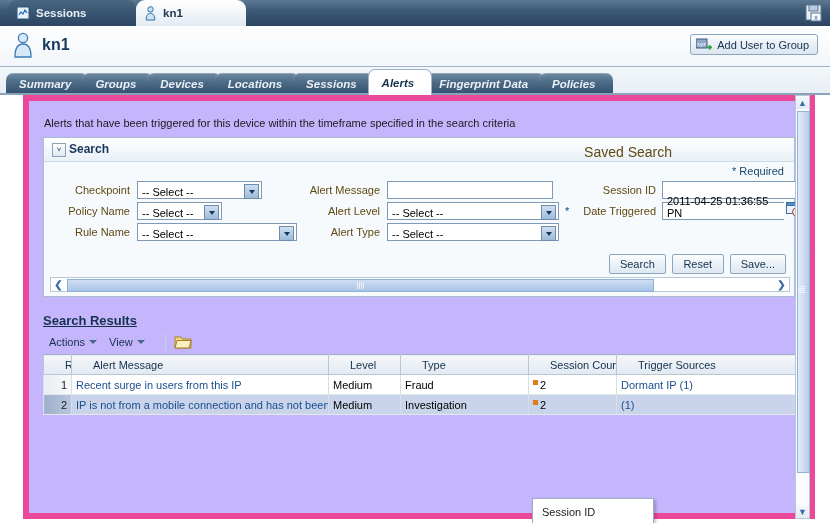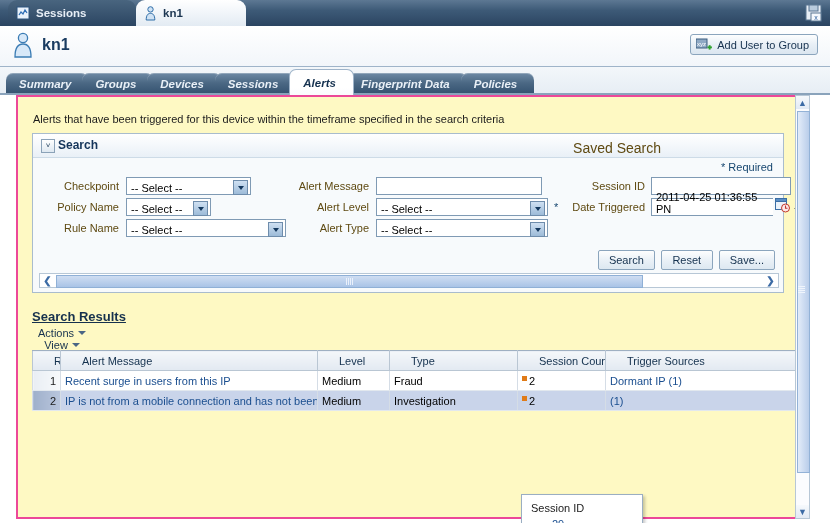--- a/index.html
+++ b/index.html
@@ -46,22 +46,22 @@
     display:flex;align-items:center;font-size:11.5px;font-weight:bold;color:#e9f0f7;
     background:linear-gradient(to bottom,#6e8aa5 0%,#4b6884 45%,#32506e 100%);
     border-radius:7px 7px 0 0;box-shadow:inset 0 1px 0 rgba(255,255,255,.25);
     cursor:default;}
   .mtab.active{color:#15314f;height:25px;
     background:linear-gradient(to bottom,#ffffff 0%,#ffffff 70%,#fafcfe 100%);
     box-shadow:none;border:1px solid #9fb4c9;border-bottom:none;z-index:5;}
   .tabline{position:absolute;left:0;top:93px;width:830px;height:2px;background:#8aa3bb;}
 
   
-  .content{position:absolute;left:16px;top:95px;width:792px;height:424px;
-    background:#fef9c3;border:2px solid #ec4899;box-sizing:border-box;}
+  .content{position:absolute;left:23px;top:95px;width:792px;height:424px;
+    background:#c4b5fd;border:6px solid #ec4899;box-sizing:border-box;}
   .blurb{position:absolute;left:15px;top:16px;font-size:11px;color:#1b1b1b;}
 
   
   .searchbox{position:absolute;left:14px;top:36px;width:752px;height:160px;
     border:1px solid #a9bccd;background:#f7fafc;box-sizing:border-box;}
   .sb-hdr{position:absolute;left:0;top:0;width:100%;height:24px;
     background:linear-gradient(to bottom,#ffffff 0%,#e9f0f7 100%);
     border-bottom:1px solid #cddbe7;box-sizing:border-box;}
   .discl{position:absolute;left:8px;top:5px;width:12px;height:12px;
     border:1px solid #8ba2b8;background:linear-gradient(to bottom,#ffffff,#dee8f1);
@@ -93,21 +93,21 @@
     border:1px solid #b7c7d6;background:#fff;box-sizing:border-box;}
   .hs-thumb{position:absolute;left:16px;top:1px;width:585px;height:11px;
     background:linear-gradient(to bottom,#cfdef2,#a9c3e6);border:1px solid #8fb0d6;}
   .hs-grip{position:absolute;left:50%;top:2px;margin-left:-4px;width:8px;height:7px;
     background:repeating-linear-gradient(to right,#eaf1fb 0 1px,transparent 1px 2px);}
   .hs-arrow{position:absolute;top:0;width:15px;height:13px;display:flex;align-items:center;
     justify-content:center;color:#3c6ba5;font-size:10px;font-weight:bold;cursor:default;}
 
   
   .res-title{position:absolute;left:14px;top:212px;font-size:13px;font-weight:bold;color:#16314d;text-decoration:underline;}
-  .toolbar{position:absolute;left:20px;top:230px;height:22px;display:flex;align-items:center;flex-direction:column;}
+  .toolbar{position:absolute;left:20px;top:230px;height:22px;display:flex;align-items:center;}
   .tb-item{display:flex;align-items:center;font-size:11px;color:#15314e;margin-right:12px;cursor:default;}
   .tb-item .dn{margin-left:4px;width:0;height:0;border-left:4px solid transparent;
     border-right:4px solid transparent;border-top:4px solid #4a6685;}
   .tb-sep{width:1px;height:18px;background:#c4d0dc;margin:0 8px;}
   .tb-folder{width:18px;height:16px;cursor:default;}
 
   table.grid{position:absolute;left:14px;top:253px;width:764px;border-collapse:collapse;
     font-size:11px;table-layout:fixed;}
   table.grid th{background:linear-gradient(to bottom,#f4f7fa,#e2e9f1);
     border:1px solid #b9c6d3;border-top:1px solid #9fb0c2;font-weight:normal;text-align:left;
@@ -196,20 +196,23 @@
   <div class="tabstrip">
     <div class="tabs" id="mtabs">
         <div class="mtab">
           <span>Summary</span>
         </div>
         <div class="mtab">
           <span>Groups</span>
         </div>
         <div class="mtab">
           <span>Devices</span>
+        </div>
+        <div class="mtab">
+          <span>Locations</span>
         </div>
         <div class="mtab">
           <span>Sessions</span>
         </div>
         <div class="mtab active">
           <span>Alerts</span>
         </div>
         <div class="mtab">
           <span>Fingerprint Data</span>
         </div>

